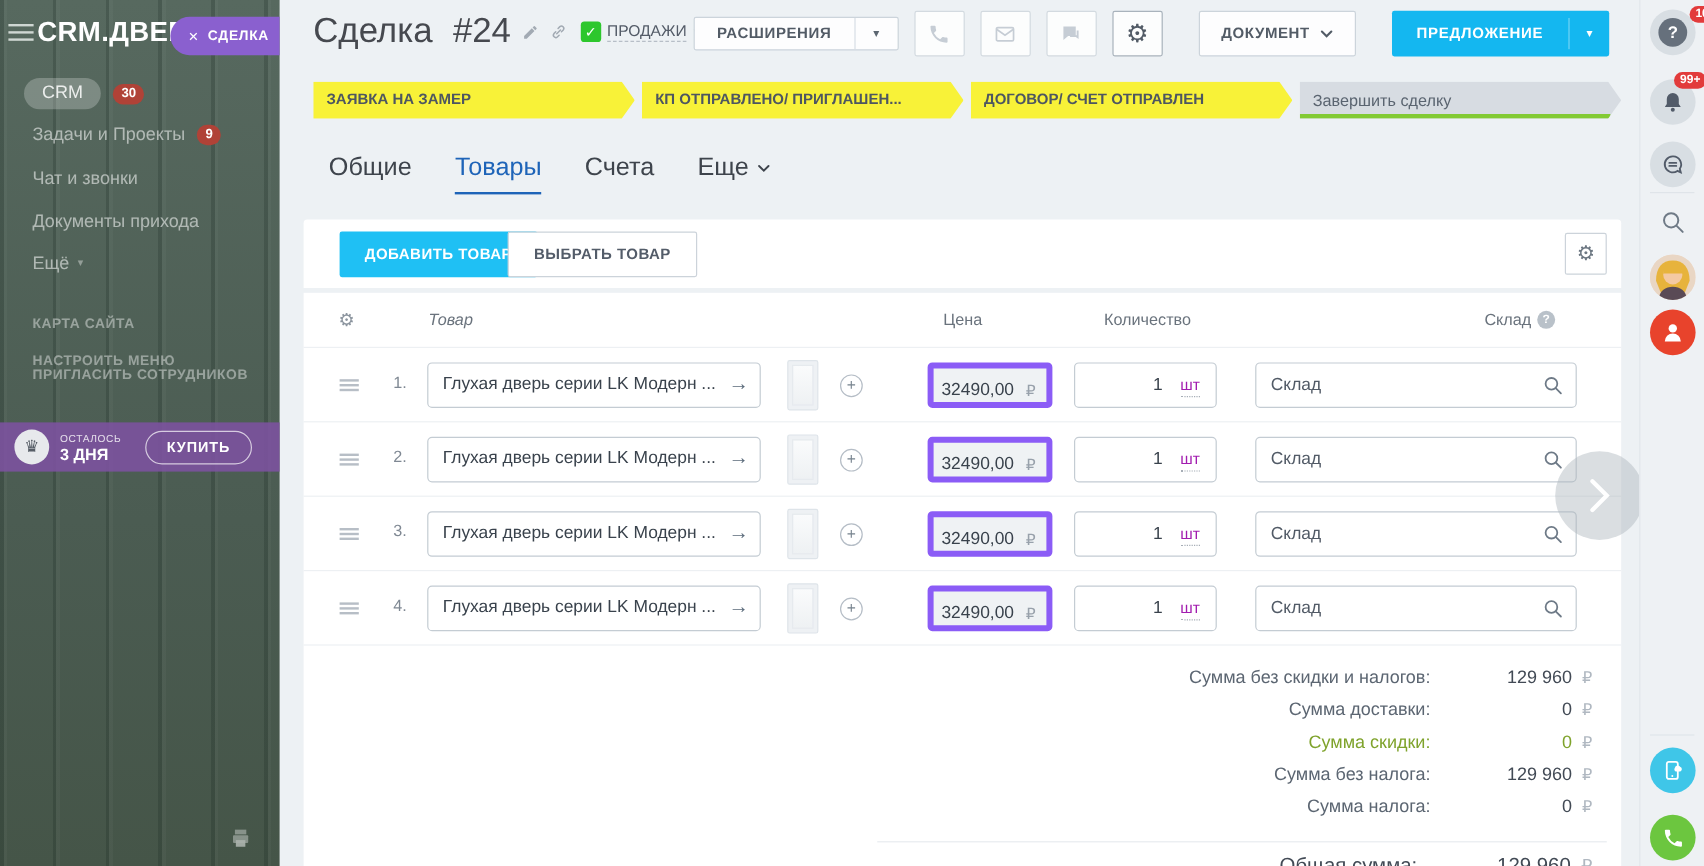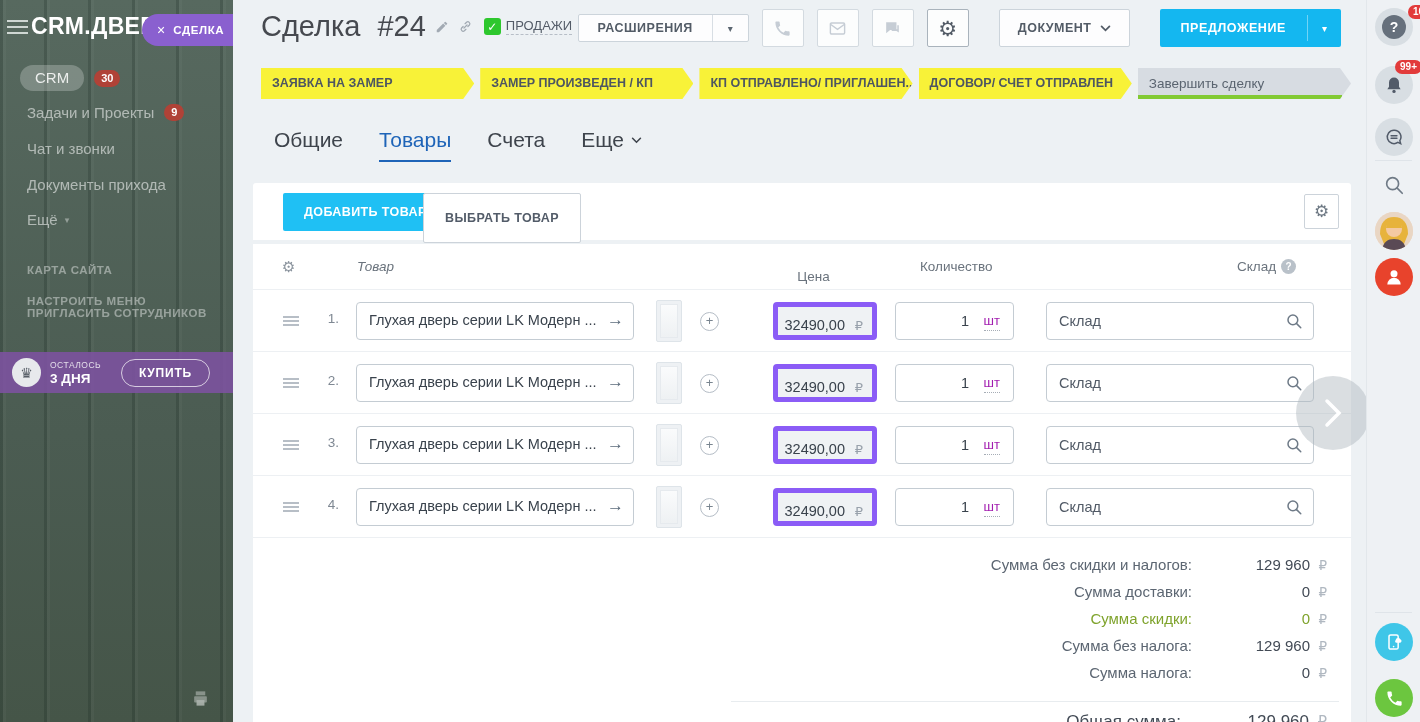--- a/index.html
+++ b/index.html
@@ -69,29 +69,29 @@
   
   .tabs { position:absolute; left:274px; top:128px; display:flex; gap:36px; font-size:21px; color:#3e444c; }
   .tab { position:relative; display:flex; align-items:center; }
   .tab.active { color:#1e64b8; }
   .tab.active::after { content:""; position:absolute; left:0; right:0; bottom:-10px; height:2.5px; background:#1e64b8; }
   .tab svg { margin-left:7px; }
 
   
   .toolbar { position:absolute; left:253px; top:183px; width:1098px; height:57px; background:#fff; border-radius:3px 3px 0 0; }
   .btn-add { position:absolute; left:30px; top:10px; height:38px; padding:0 21px; background:#1fc0f4; color:#fff; font-size:12.5px; font-weight:700; letter-spacing:.4px; border:none; border-radius:2px; display:flex; align-items:center; }
-  .btn-sel { position:absolute; left:170px; top:10px; height:50px; padding:0 21px; background:#fff; color:#535c69; font-size:12.5px; font-weight:700; letter-spacing:.4px; border:1px solid #ccd3da; border-radius:2px; display:flex; align-items:center; }
+  .btn-sel { position:absolute; left:170px; top:10px; height:38px; padding:0 21px; background:#fff; color:#535c69; font-size:12.5px; font-weight:700; letter-spacing:.4px; border:1px solid #ccd3da; border-radius:2px; display:flex; align-items:center; }
   .btn-gear { position:absolute; right:12px; top:11px; width:35px; height:35px; border:1px solid #ccd3da; border-radius:2px; background:#fff; display:flex; align-items:center; justify-content:center; font-size:17px; color:#6d7883; }
 
   
   .ptable { position:absolute; left:253px; top:244px; width:1098px; height:478px; background:#fff; }
   .thead { position:relative; height:46px; border-bottom:1px solid #edf0f3; font-size:13.5px; color:#6a737d; }
   .thead .tgear { position:absolute; left:29px; top:14px; font-size:15px; color:#8b949e; }
   .th-product { position:absolute; left:104px; top:15px;font-style:italic; }
-  .th-price { position:absolute; left:533px; top:25px; width:55px; text-align:center; }
+  .th-price { position:absolute; left:533px; top:15px; width:55px; text-align:left; }
   .th-qty { position:absolute; left:667px; top:15px; }
   .th-wh { position:absolute; left:984px; top:15px; display:flex; align-items:center; }
   .th-wh .q { width:15px; height:15px; border-radius:50%; background:#b9c1c9; color:#fff; font-size:10px; font-weight:700; display:flex; align-items:center; justify-content:center; margin-left:5px; }
 
   .prow { position:relative; height:62px; border-bottom:1px solid #edf0f3; }
   .drag { position:absolute; left:30px; top:26px; width:16px; }
   .drag i { display:block; height:2px; background:#b7bec6; margin-bottom:2px; }
   .rnum { position:absolute; left:56px; top:21px; width:30px; text-align:right; font-size:13.5px; color:#7f8893; }
   .namef { position:absolute; left:103px; top:12px; width:278px; height:38px; border:1px solid #c4ccd3; border-radius:4px; background:#fff; }
   .namef .nv { position:absolute; left:12px; top:9px; width:228px; font-size:14.5px; color:#39424c; white-space:nowrap; overflow:hidden; }
@@ -252,21 +252,20 @@
       <div class="btn-prop">
         <span class="lab">ПРЕДЛОЖЕНИЕ</span>
         <span class="sep"></span>
         <span class="car">▾</span>
       </div>
     </div>
   </div>
 
   <div class="stages">
     <div class="stage">ЗАЯВКА НА ЗАМЕР</div>
-    <div class="stage">ЗАМЕР ПРОИЗВЕДЕН / КП</div>
     <div class="stage">КП ОТПРАВЛЕНО/ ПРИГЛАШЕН...</div>
     <div class="stage">ДОГОВОР/ СЧЕТ ОТПРАВЛЕН</div>
     <div class="stage final">Завершить сделку</div>
   </div>
 
   <div class="tabs">
     <div class="tab">Общие</div>
     <div class="tab active">Товары</div>
     <div class="tab">Счета</div>
     <div class="tab">

